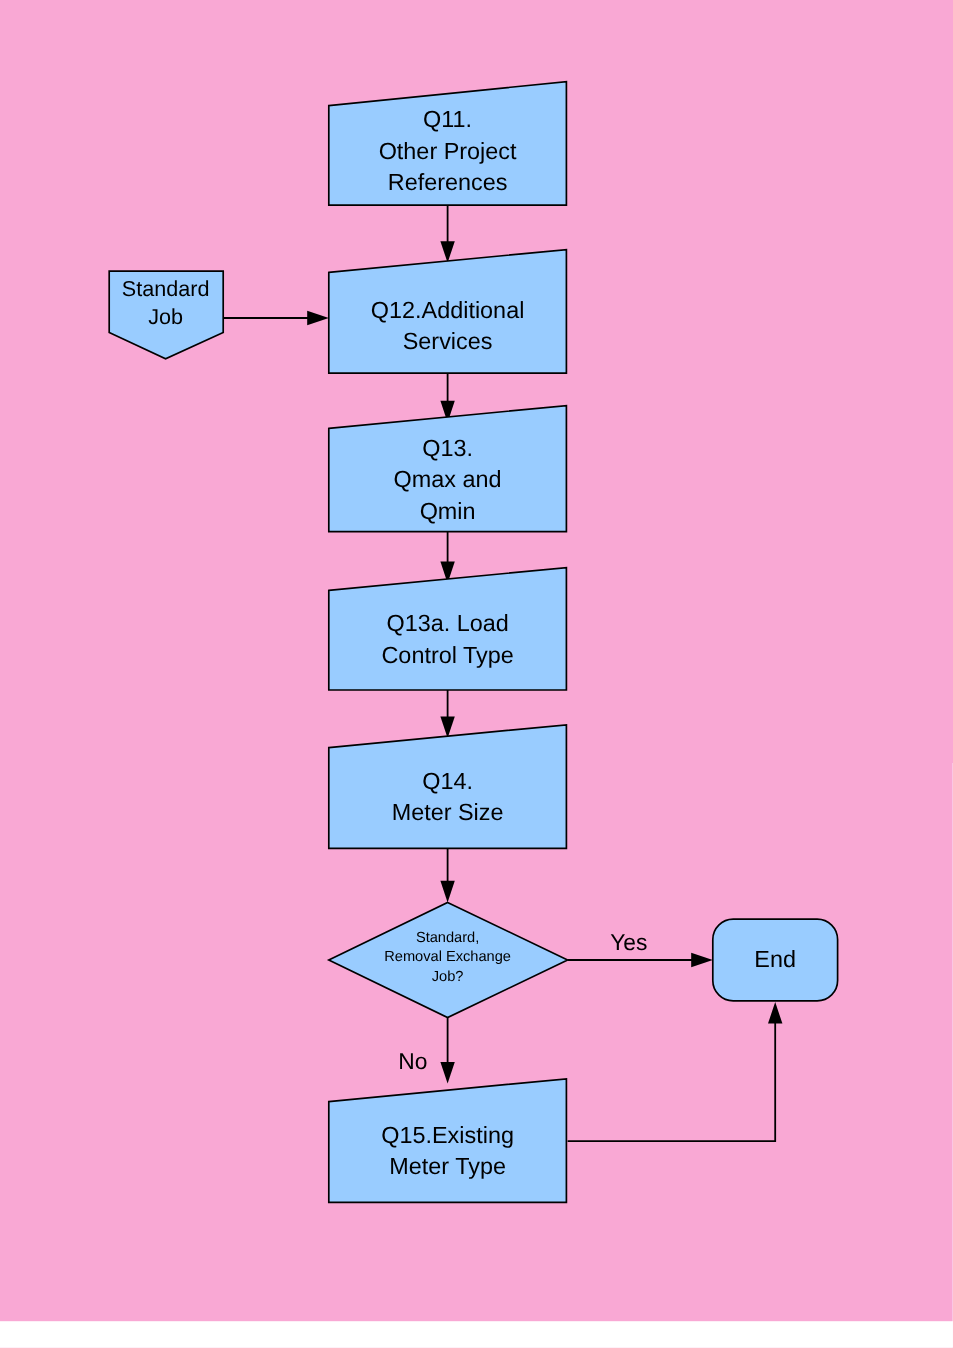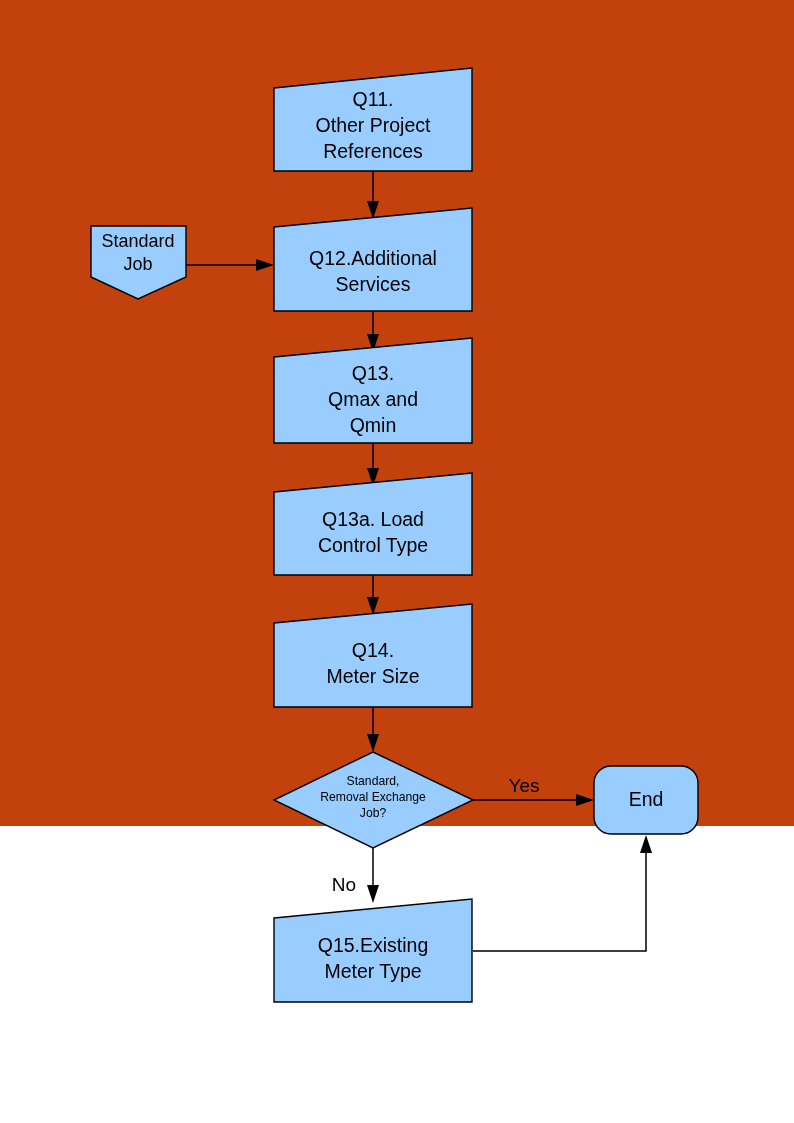--- a/index.html
+++ b/index.html
@@ -10,22 +10,22 @@
   }
   body {
     width: 794px;
     height: 1123px;
     font-family: "Liberation Sans", sans-serif;
     overflow: hidden;
   }
   #flowchart-root {
     position: relative;
     width: 794px;
-    height: 826px;
-    background: #c2410c;
+    height: 1101px;
+    background: #f9a8d4;
   }
   svg#flow-svg {
     display: block;
     width: 794px;
     height: 1123px;
   }
   .node-shape {
     stroke: #000000;
     stroke-width: 1.4;
     stroke-linejoin: miter;

